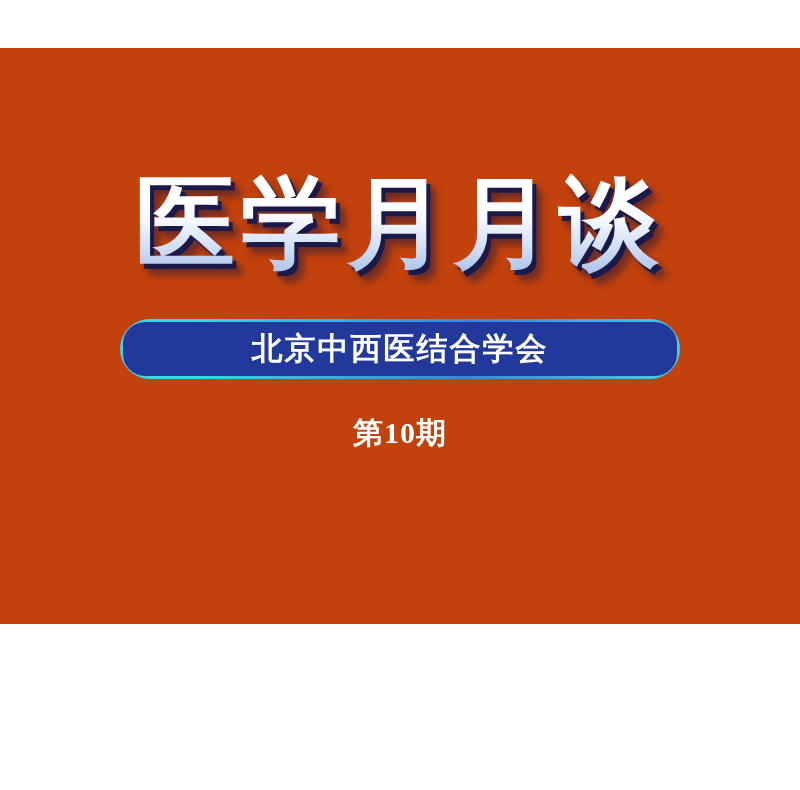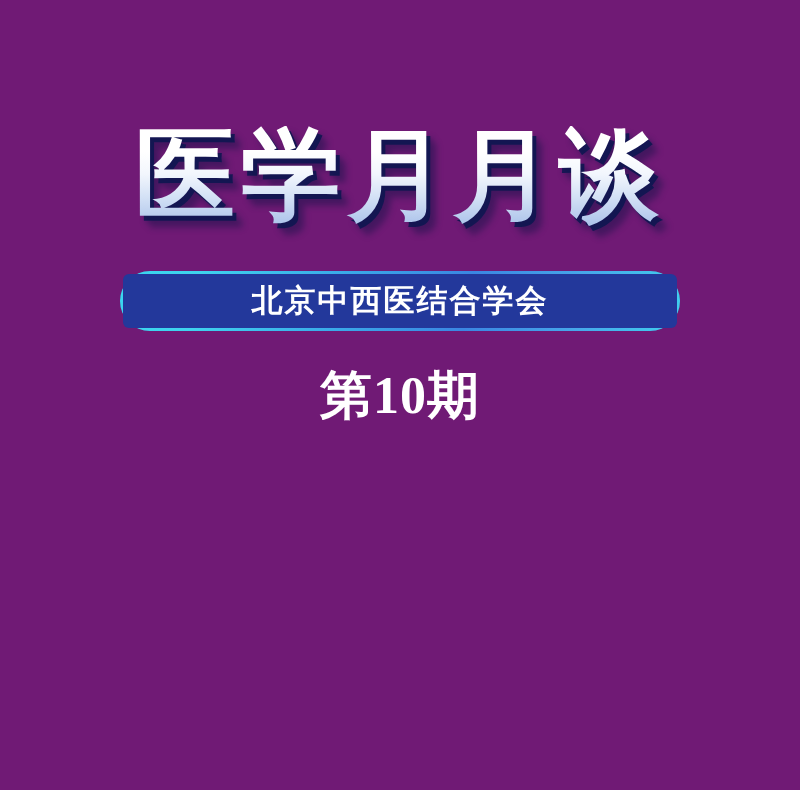--- a/index.html
+++ b/index.html
@@ -9,23 +9,24 @@
   body {
     width: 800px;
     height: 790px;
     overflow: hidden;
     font-family: "Liberation Serif", "DejaVu Serif", serif;
   }
 
   #poster {
     position: relative;
     width: 800px;
-    height: 790px;
-    background: #701a75;
+    height: 576px;
+    background: #c2410c;
     overflow: hidden;
+    margin-top: 48px;
   }
 
   
   .title-block {
     position: absolute;
     top: 126px;
     left: 0;
     width: 800px;
     text-align: center;
   }
@@ -77,21 +78,21 @@
         #47a8ea 82%,
         #3fd0ee 100%);
     display: flex;
     align-items: center;
     justify-content: center;
   }
 
   .org-pill-inner {
     width: 100%;
     height: 100%;
-    border-radius: 6px;
+    border-radius: 22px;
     background: #23389b;
     display: flex;
     align-items: center;
     justify-content: center;
   }
 
   .org-name {
     font-family: "Liberation Serif", "DejaVu Serif", serif;
     font-weight: 700;
     font-size: 31px;
@@ -104,21 +105,21 @@
 
   
   .issue {
     position: absolute;
     top: 370px;
     left: 0;
     width: 800px;
     text-align: center;
     font-family: "Liberation Serif", "DejaVu Serif", serif;
     font-weight: 700;
-    font-size: 52px;
+    font-size: 30px;
     line-height: 1.0;
     letter-spacing: 1px;
     color: #ffffff;
     white-space: nowrap;
   }
 
   
   .topic {
     position: absolute;
     top: 440px;

